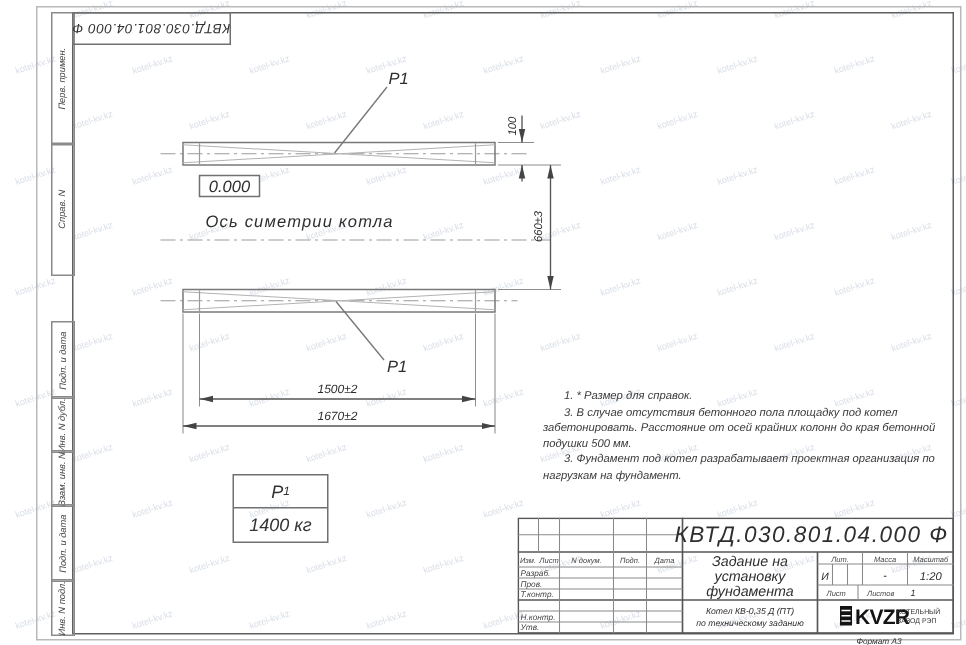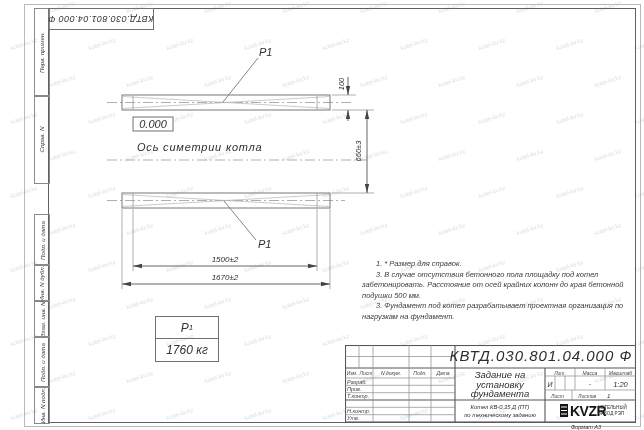--- a/index.html
+++ b/index.html
@@ -230,21 +230,21 @@
     <text class="gtxt" x="361" y="151" font-size="7.5" text-anchor="middle" transform="rotate(-90 361 151)">660±3</text>
     <text class="gtxt" x="225" y="262" font-size="8" text-anchor="middle">1500±2</text>
     <text class="gtxt" x="225" y="280" font-size="8" text-anchor="middle">1670±2</text>
   </svg>
 
   <div class="massbox">
     <div class="mrow">
       <span>P</span>
         <sub>1</sub>
     </div>
-    <div class="mrow">1760 кг</div>
+    <div class="mrow">1400 кг</div>
   </div>
 
   <div class="notes">
     <p>1. * Размер для справок.</p>
     <p>3. В случае отсутствия бетонного пола площадку под котел забетонировать. Расстояние от осей крайних колонн до края бетонной подушки 500 мм.</p>
     <p>3. Фундамент под котел разрабатывает проектная организация по нагрузкам на фундамент.</p>
   </div>
 
   <svg class="tblock" width="291" height="86" viewBox="0 0 291 86">
     <g stroke="#565656" fill="none" stroke-width="1.1">

